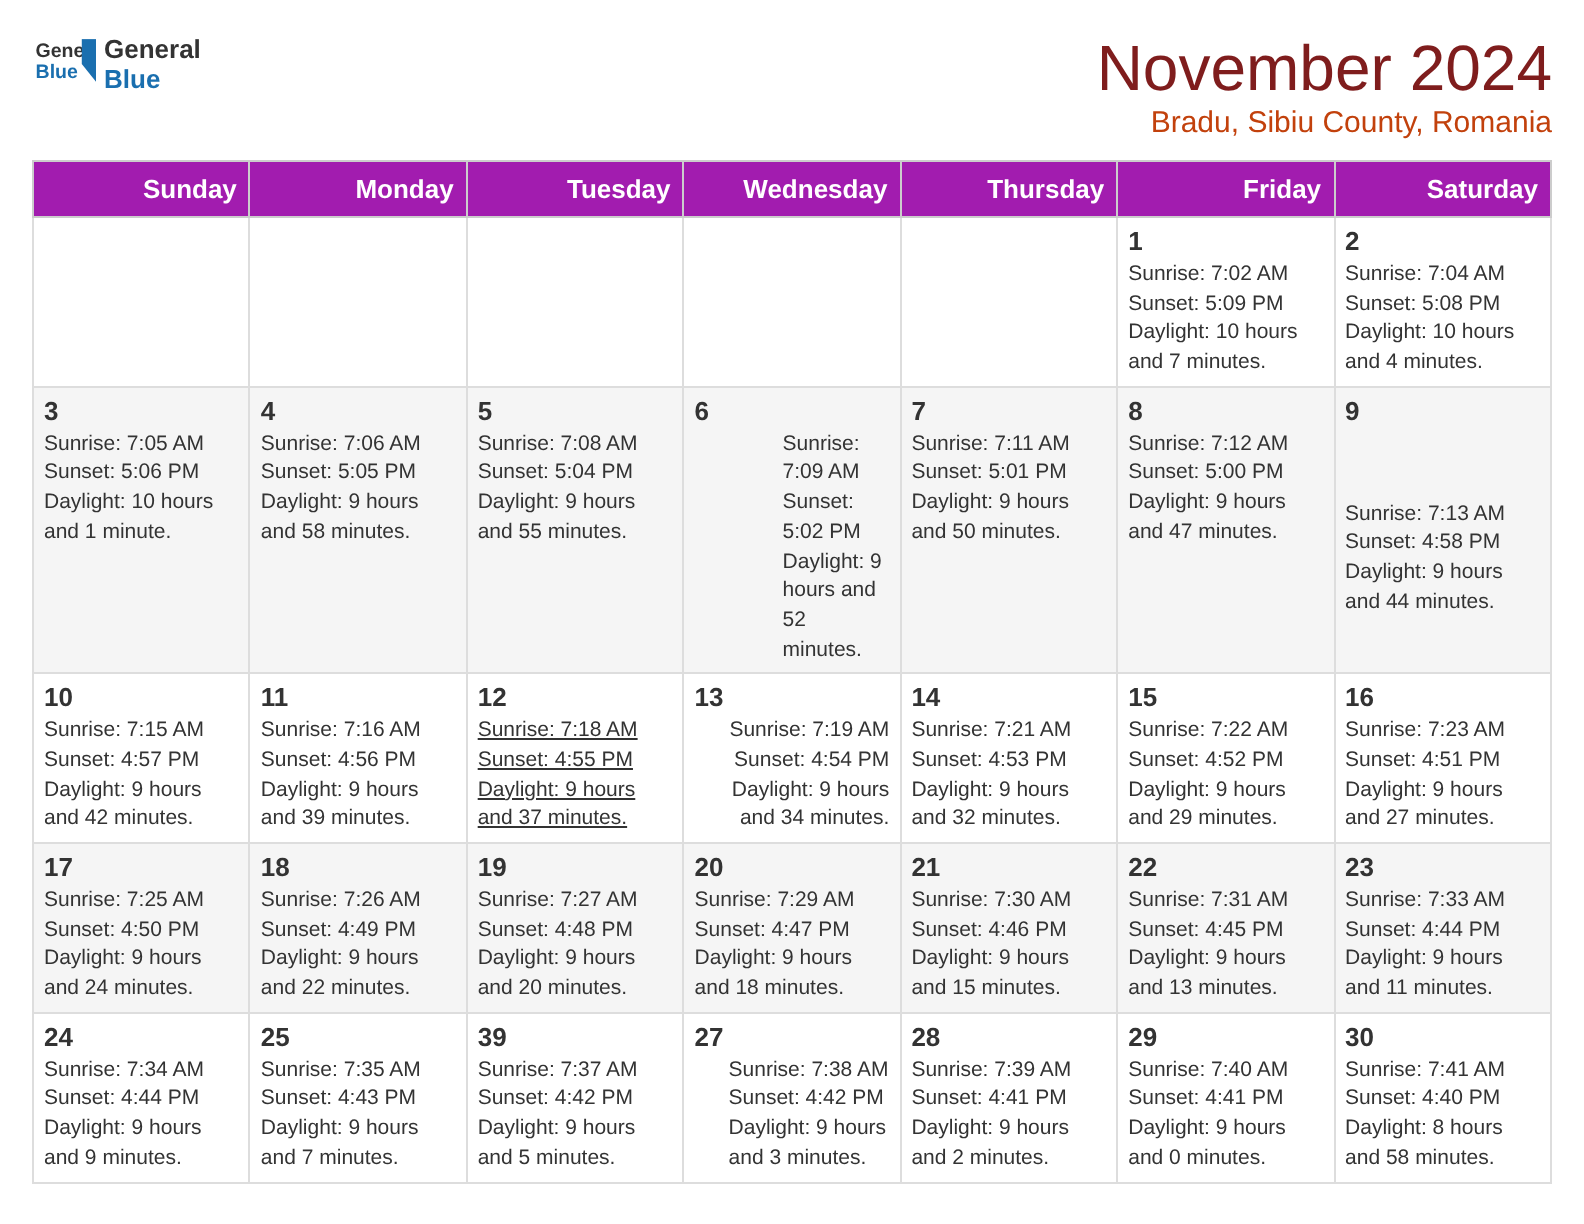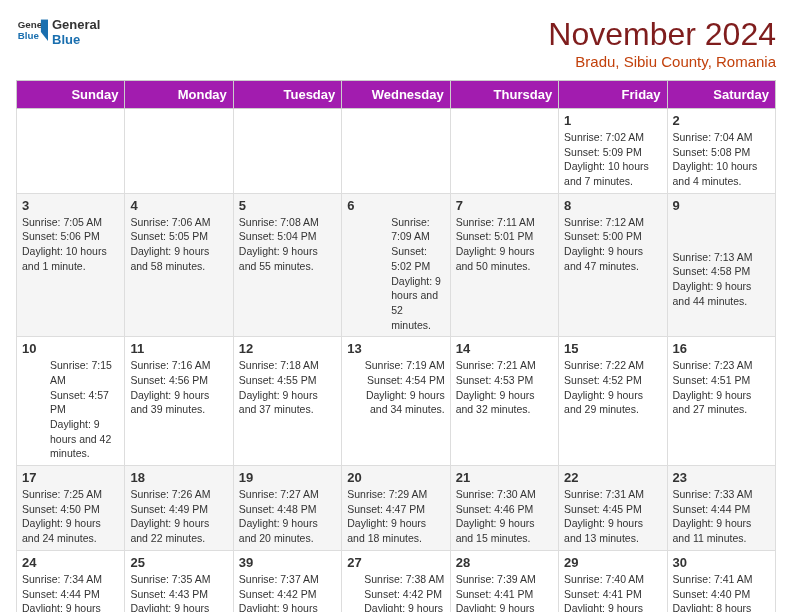--- a/index.html
+++ b/index.html
@@ -172,33 +172,33 @@
         <td>
           <span class="day-num">9</span>
           <div class="day-info" style="white-space: pre-line; margin-top: 37px;">Sunrise: 7:13 AM
 Sunset: 4:58 PM
 Daylight: 9 hours and 44 minutes.</div>
         </td>
       </tr>
       <tr>
         <td>
           <span class="day-num">10</span>
-          <div class="day-info" style="white-space: pre-line; margin-left: 28px;">Sunrise: 7:15 AM
+          <div class="day-info" style="white-space: pre-line;">Sunrise: 7:15 AM
 Sunset: 4:57 PM
 Daylight: 9 hours and 42 minutes.</div>
         </td>
         <td>
           <span class="day-num">11</span>
           <div class="day-info" style="white-space: pre-line;">Sunrise: 7:16 AM
 Sunset: 4:56 PM
 Daylight: 9 hours and 39 minutes.</div>
         </td>
         <td>
           <span class="day-num">12</span>
-          <div class="day-info" style="white-space: pre-line;">Sunrise: 7:18 AM
+          <div class="day-info" style="white-space: pre-line; text-decoration: underline;">Sunrise: 7:18 AM
 Sunset: 4:55 PM
 Daylight: 9 hours and 37 minutes.</div>
         </td>
         <td>
           <span class="day-num">13</span>
           <div class="day-info" style="white-space: pre-line; text-align: right;">Sunrise: 7:19 AM
 Sunset: 4:54 PM
 Daylight: 9 hours and 34 minutes.</div>
         </td>
         <td>

